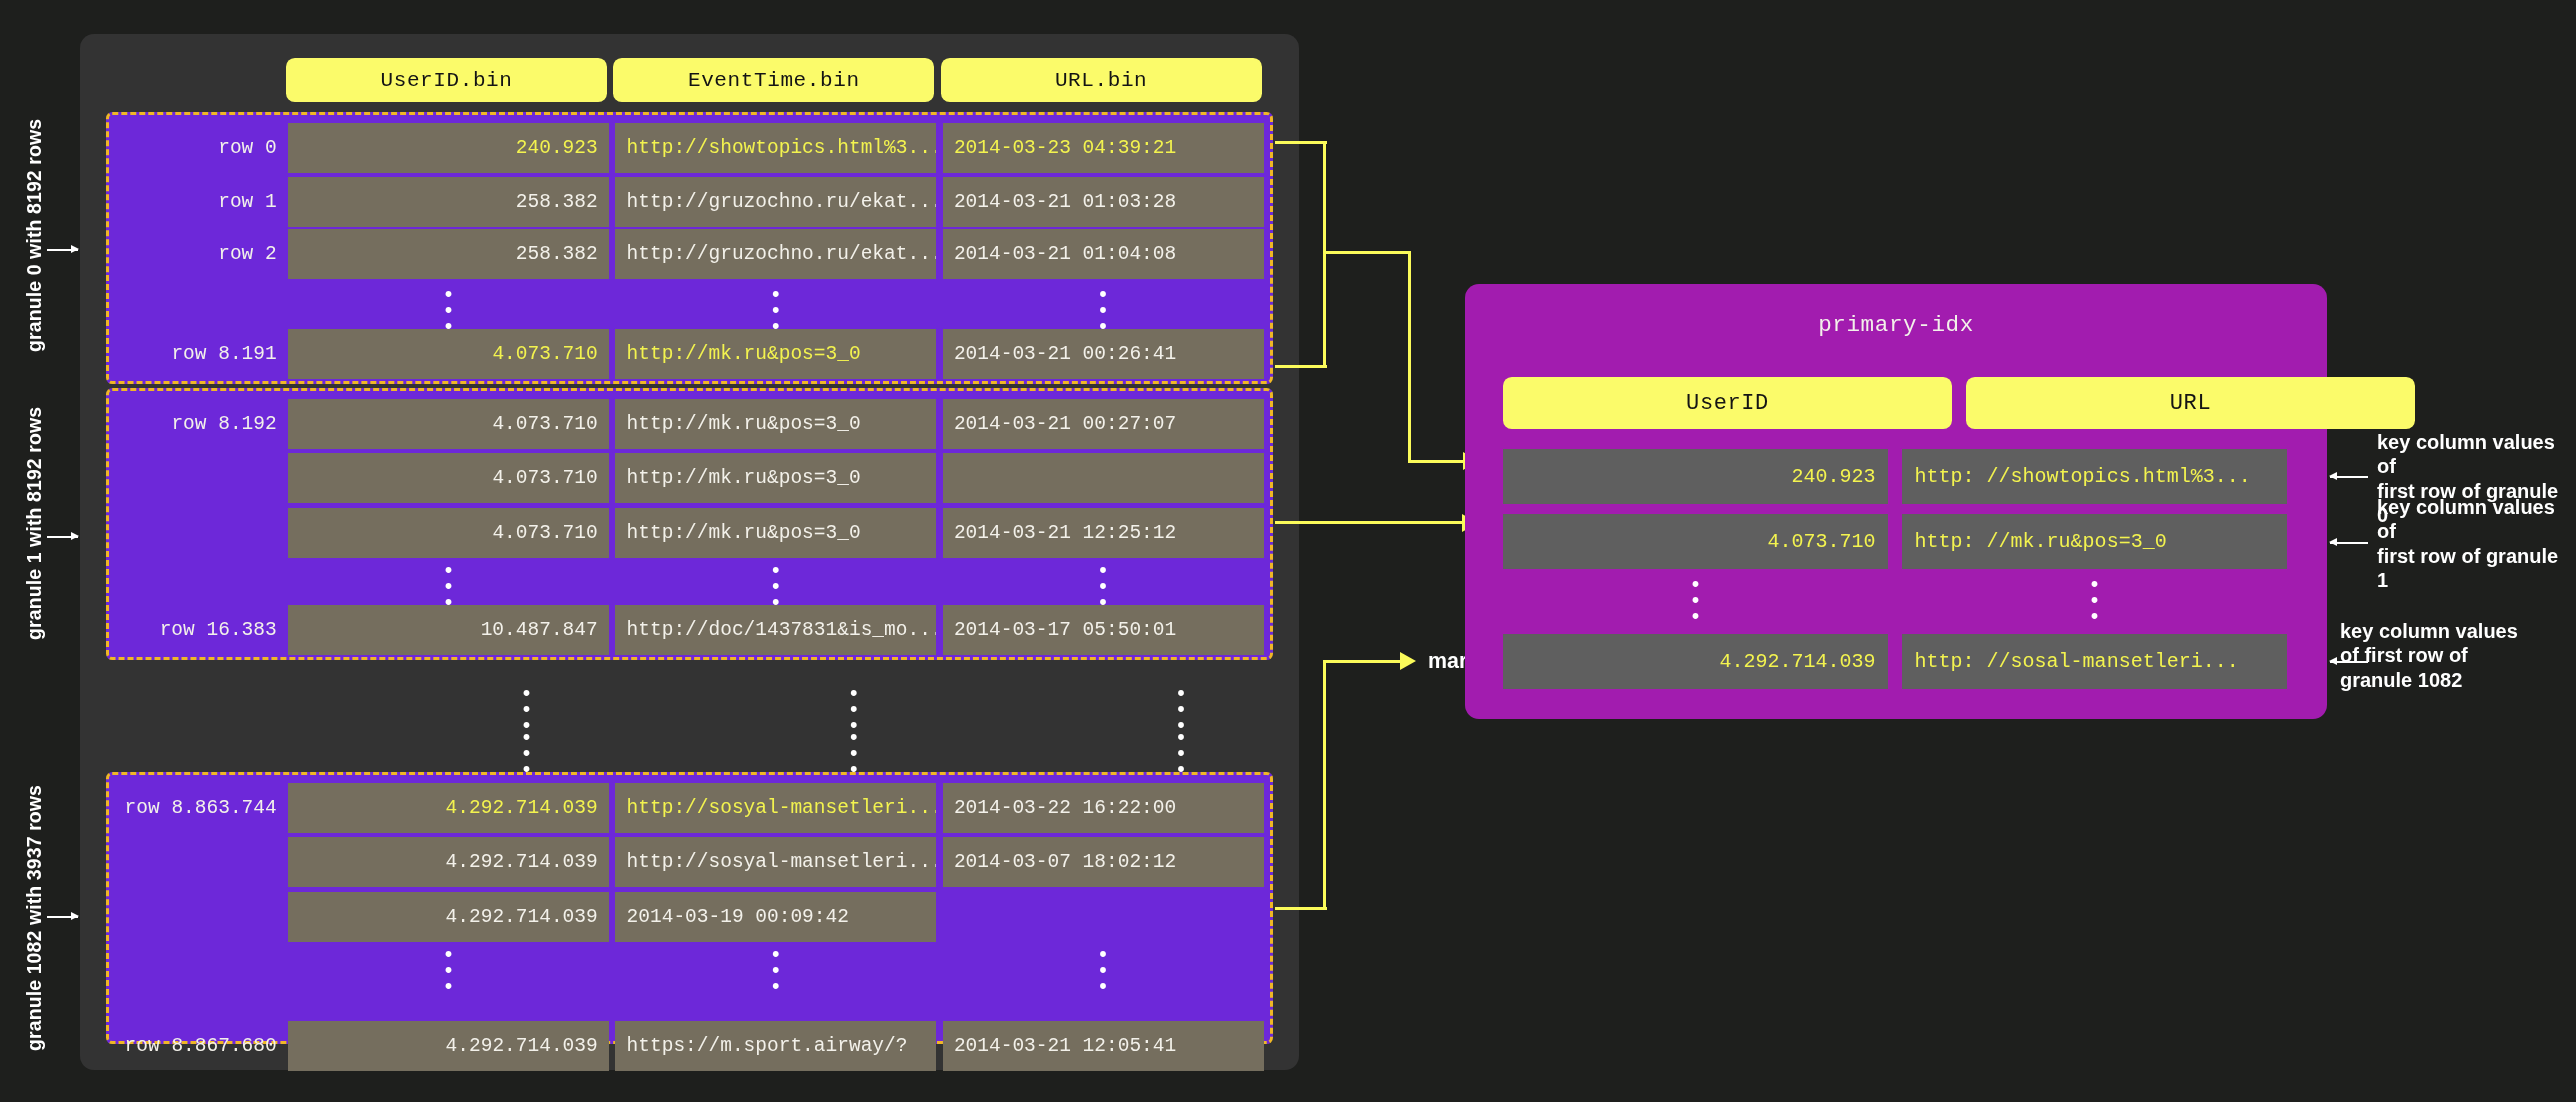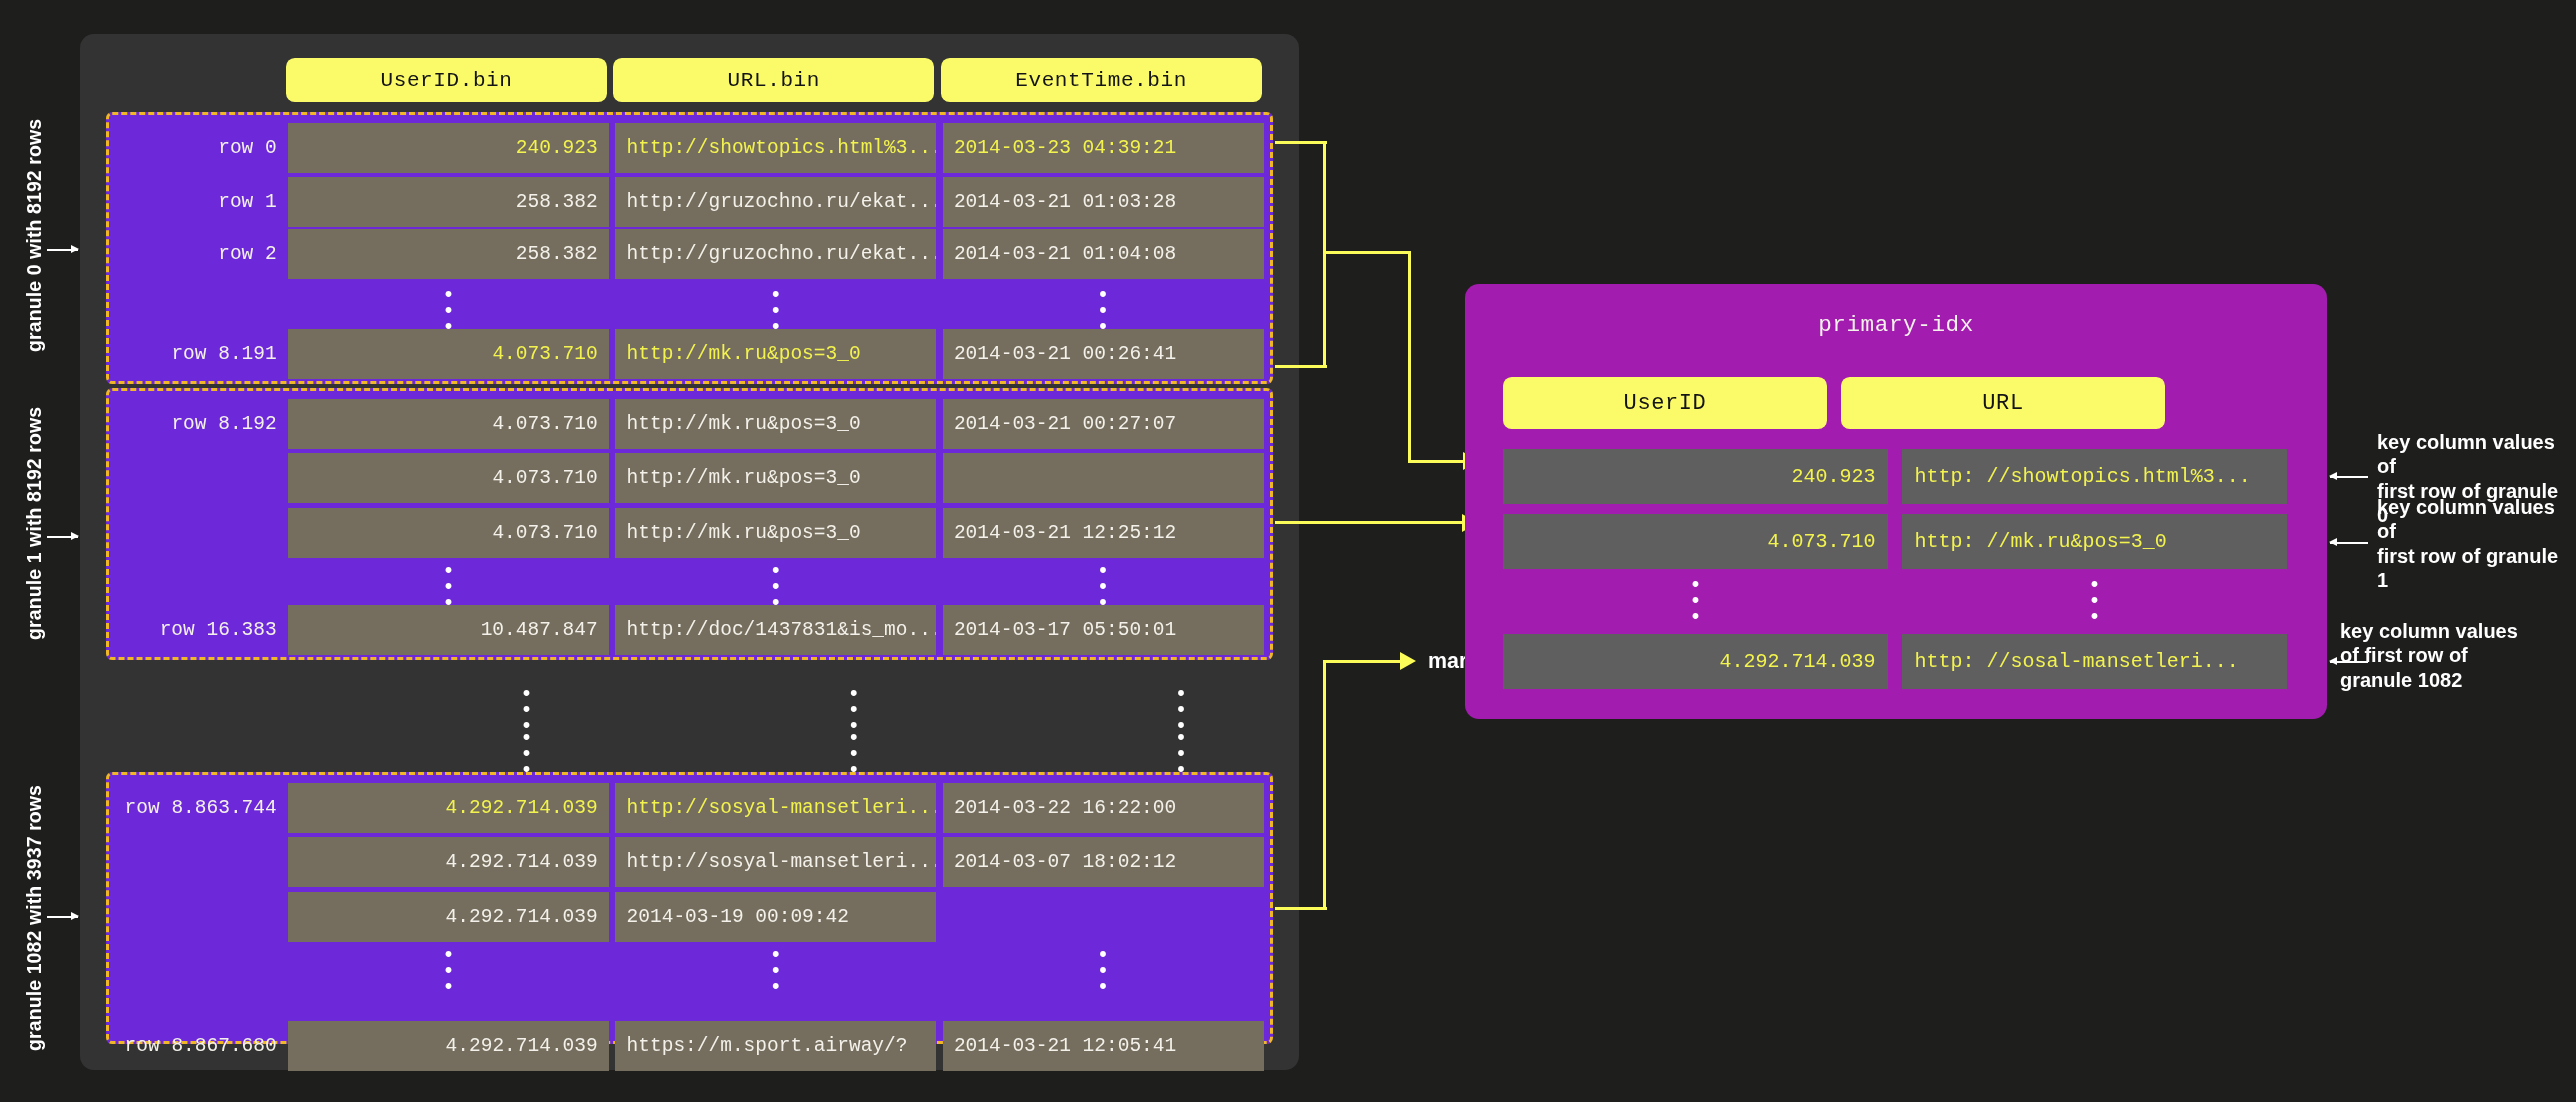--- a/index.html
+++ b/index.html
@@ -101,21 +101,21 @@
     position:absolute;left:1465px;top:284px;width:862px;height:435px;
     background:#a21caf;border-radius:14px;
   }
   .idxtitle{
     position:absolute;left:0;right:0;top:28px;text-align:center;
     color:#f3f1ea;font-size:22.6px;letter-spacing:0.6px;
     font-family:"Liberation Mono", monospace;
   }
   .idxheads{position:absolute;left:38px;top:93px;display:flex;gap:14px;}
   .idxchip{
-    width:324px;height:52px;background:#fbfb6a;color:#141414;
+    width:449px;height:52px;background:#fbfb6a;color:#141414;
     border-radius:8.8px;display:flex;align-items:center;justify-content:center;
     font-size:22px;letter-spacing:0.6px;
     font-family:"Liberation Mono", monospace;
   }
   .idxrow{position:absolute;left:38px;display:flex;gap:14px;}
   .idxcell{
     width:385px;height:55px;background:#5f5f5f;
     color:#f3f34f;font-family:"Liberation Mono", monospace;font-size:20px;
     display:flex;align-items:center;box-sizing:border-box;padding:0 12.6px;
     white-space:nowrap;overflow:hidden;
@@ -150,22 +150,22 @@
   <div class="vleader" style="left:47px;top:536px;width:31px;"></div>
 
   <div class="vlabel" style="top:761px;height:314px;">granule 1082 with 3937 rows</div>
   <div class="vleader" style="left:47px;top:916px;width:31px;"></div>
 </div>
 
 <div class="panel"></div>
 
 <div class="colheads">
   <div class="chip mono">UserID.bin</div>
+  <div class="chip mono">EventTime.bin</div>
   <div class="chip mono">URL.bin</div>
-  <div class="chip mono">EventTime.bin</div>
 </div>
 
 <div class="granule" style="left:106px;top:112px;width:1167px;height:272px;">
   <div class="grow" style="top:7.5px;">
     <div class="rowlabel">row 0</div>
     <div class="cell num hl">240.923</div>
     <div class="cell txt hl">http://showtopics.html%3...</div>
     <div class="cell txt hl">2014-03-23 04:39:21</div>
   </div>
   <div class="grow" style="top:62px;">

